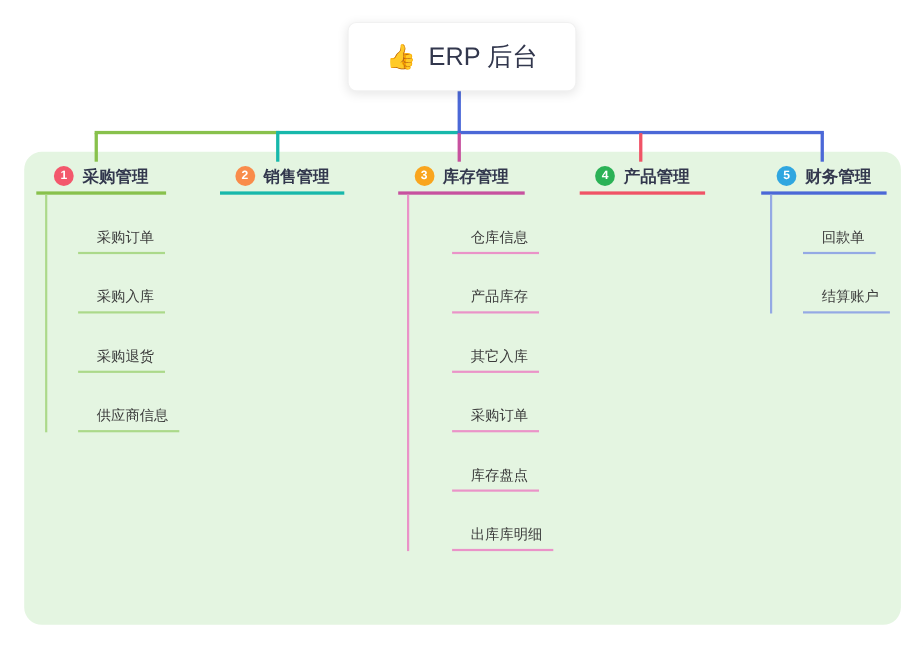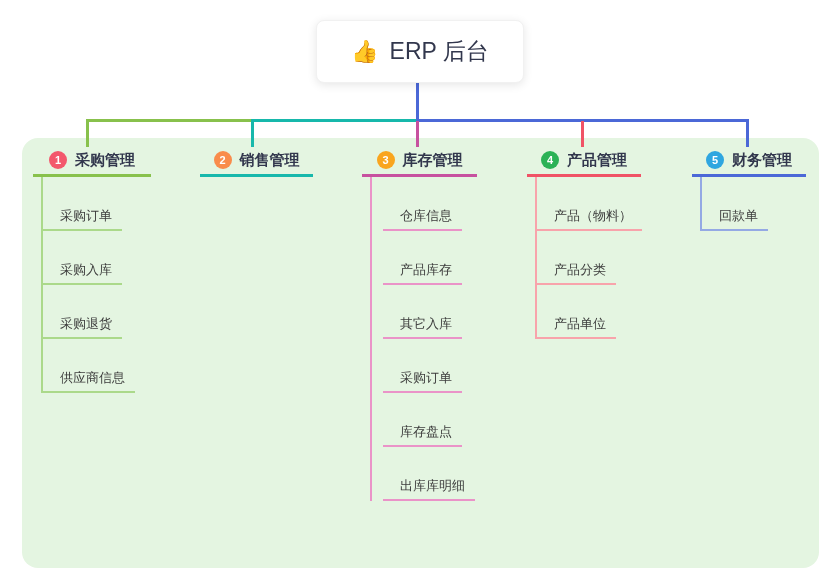--- a/index.html
+++ b/index.html
@@ -95,20 +95,21 @@
   }
   .b1 .badge { background: #f3586c; }
   .b2 .badge { background: #f98c4b; }
   .b3 .badge { background: #f9a51e; }
   .b4 .badge { background: #2bb256; }
   .b5 .badge { background: #2fa6e0; }
 
   .children {
     list-style: none;
     margin-left: 8px;
+    padding-left: 28px;
   }
   .b1 .children { border-left: 2px solid #abd98a; }
   .b2 .children { border-left: 2px solid #7ed1c7; }
   .b3 .children { border-left: 2px solid #ea93c8; }
   .b4 .children { border-left: 2px solid #f8a3ab; }
   .b5 .children { border-left: 2px solid #94a9e4; }
 
   .children li {
     width: fit-content;
     padding: 30px 10px 5px 17px;
@@ -179,30 +180,26 @@
       <li>库存盘点</li>
       <li>出库库明细</li>
     </ul>
   </div>
 
   <div class="branch b4">
     <div class="branch-header">
       <span class="badge">4</span>
       <span>产品管理</span>
     </div>
-    <ul class="children">
-      <li>产品（物料）</li>
-      <li>产品分类</li>
-      <li>产品单位</li>
-    </ul>
   </div>
 
   <div class="branch b5">
     <div class="branch-header">
       <span class="badge">5</span>
       <span>财务管理</span>
     </div>
     <ul class="children">
       <li>回款单</li>
+      <li>结算账户</li>
     </ul>
   </div>
 
 </div>
 
 </body></html>

